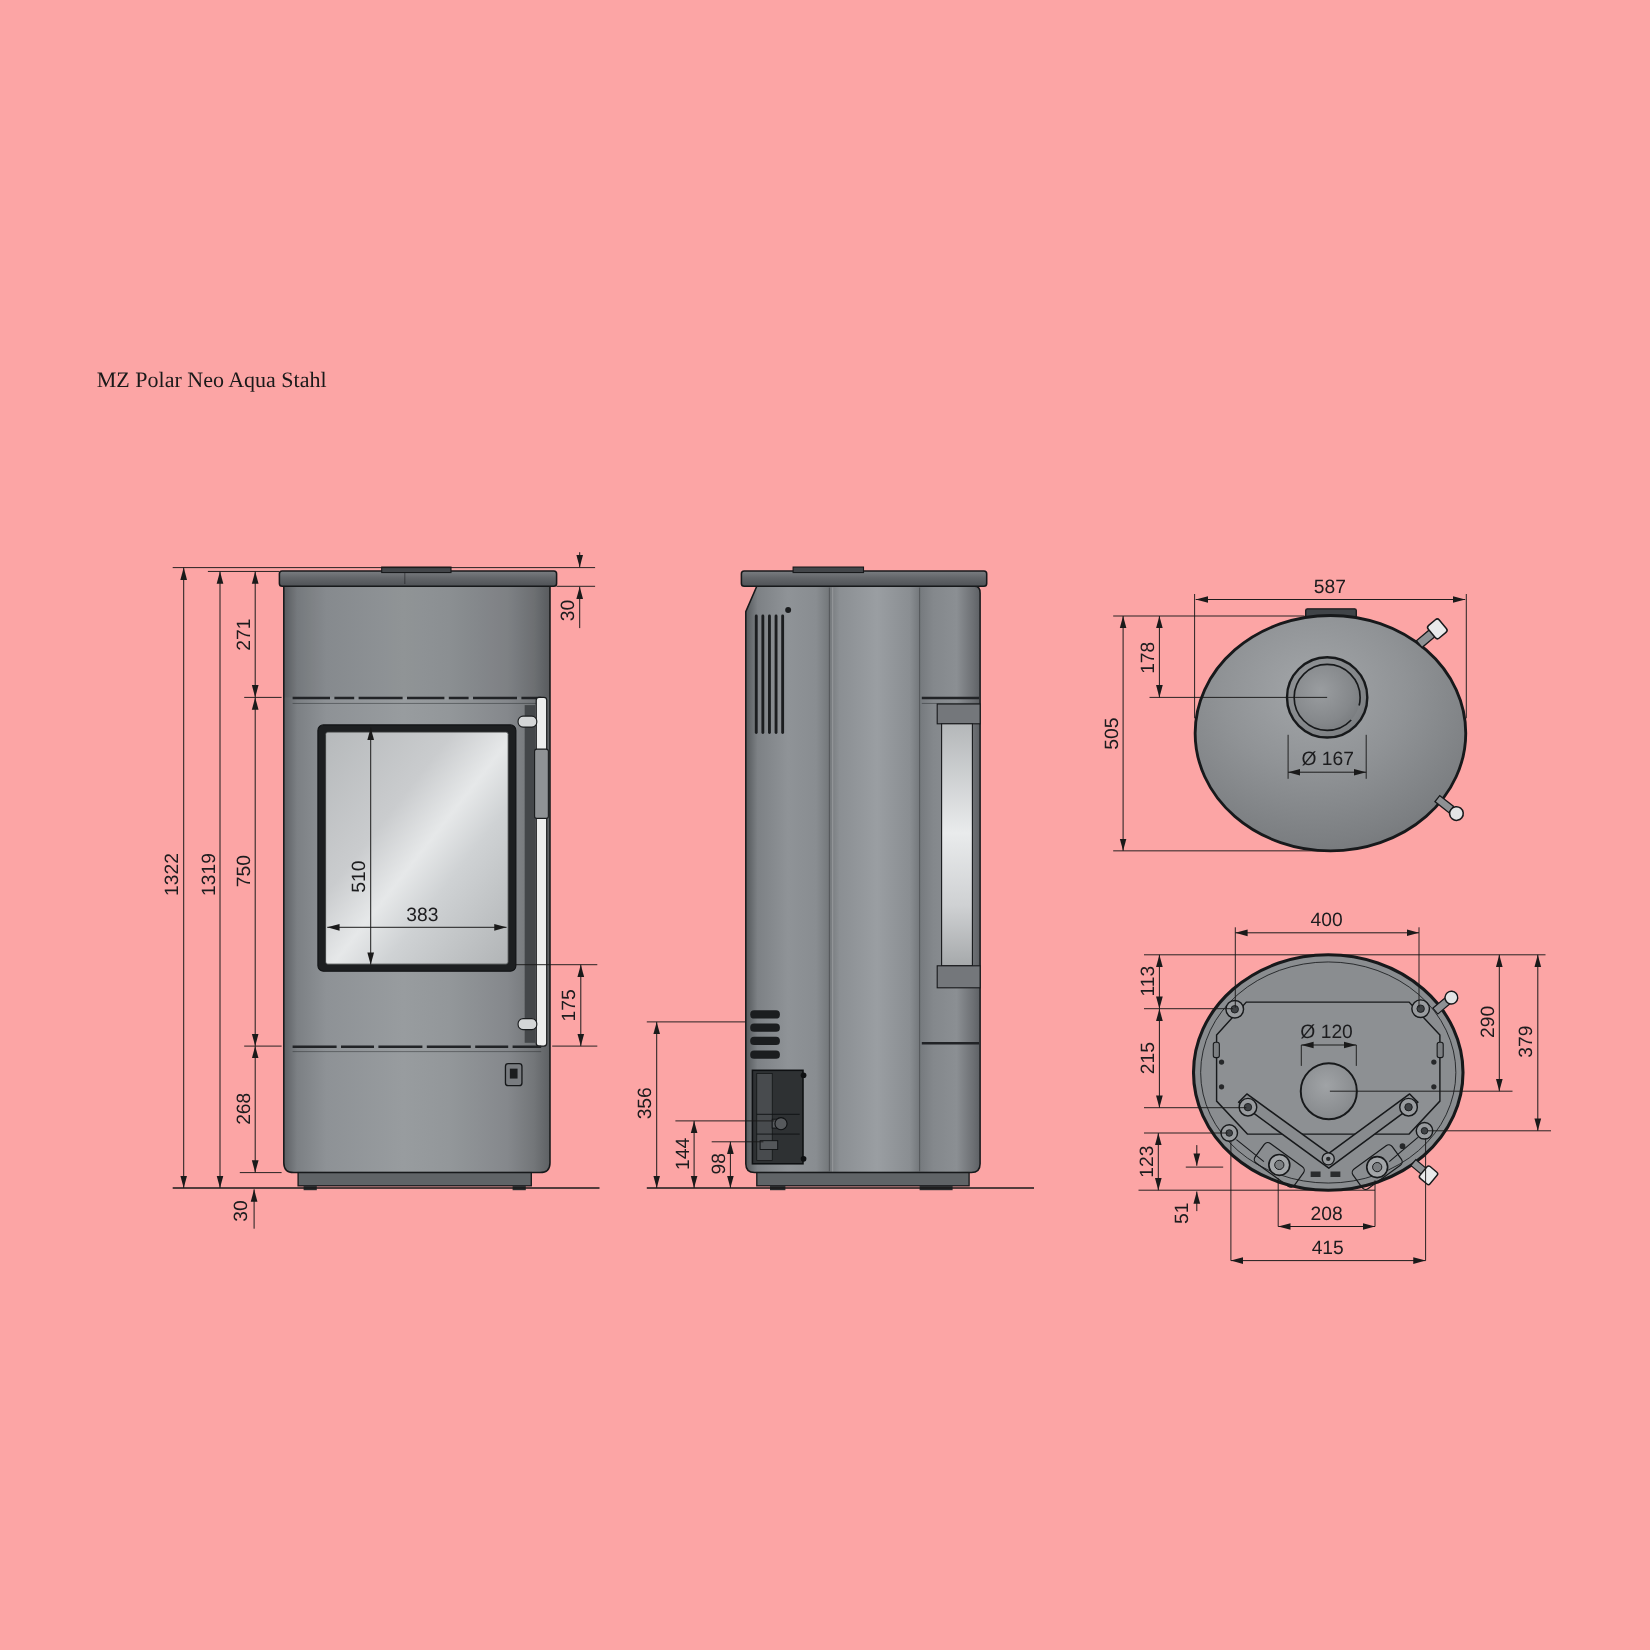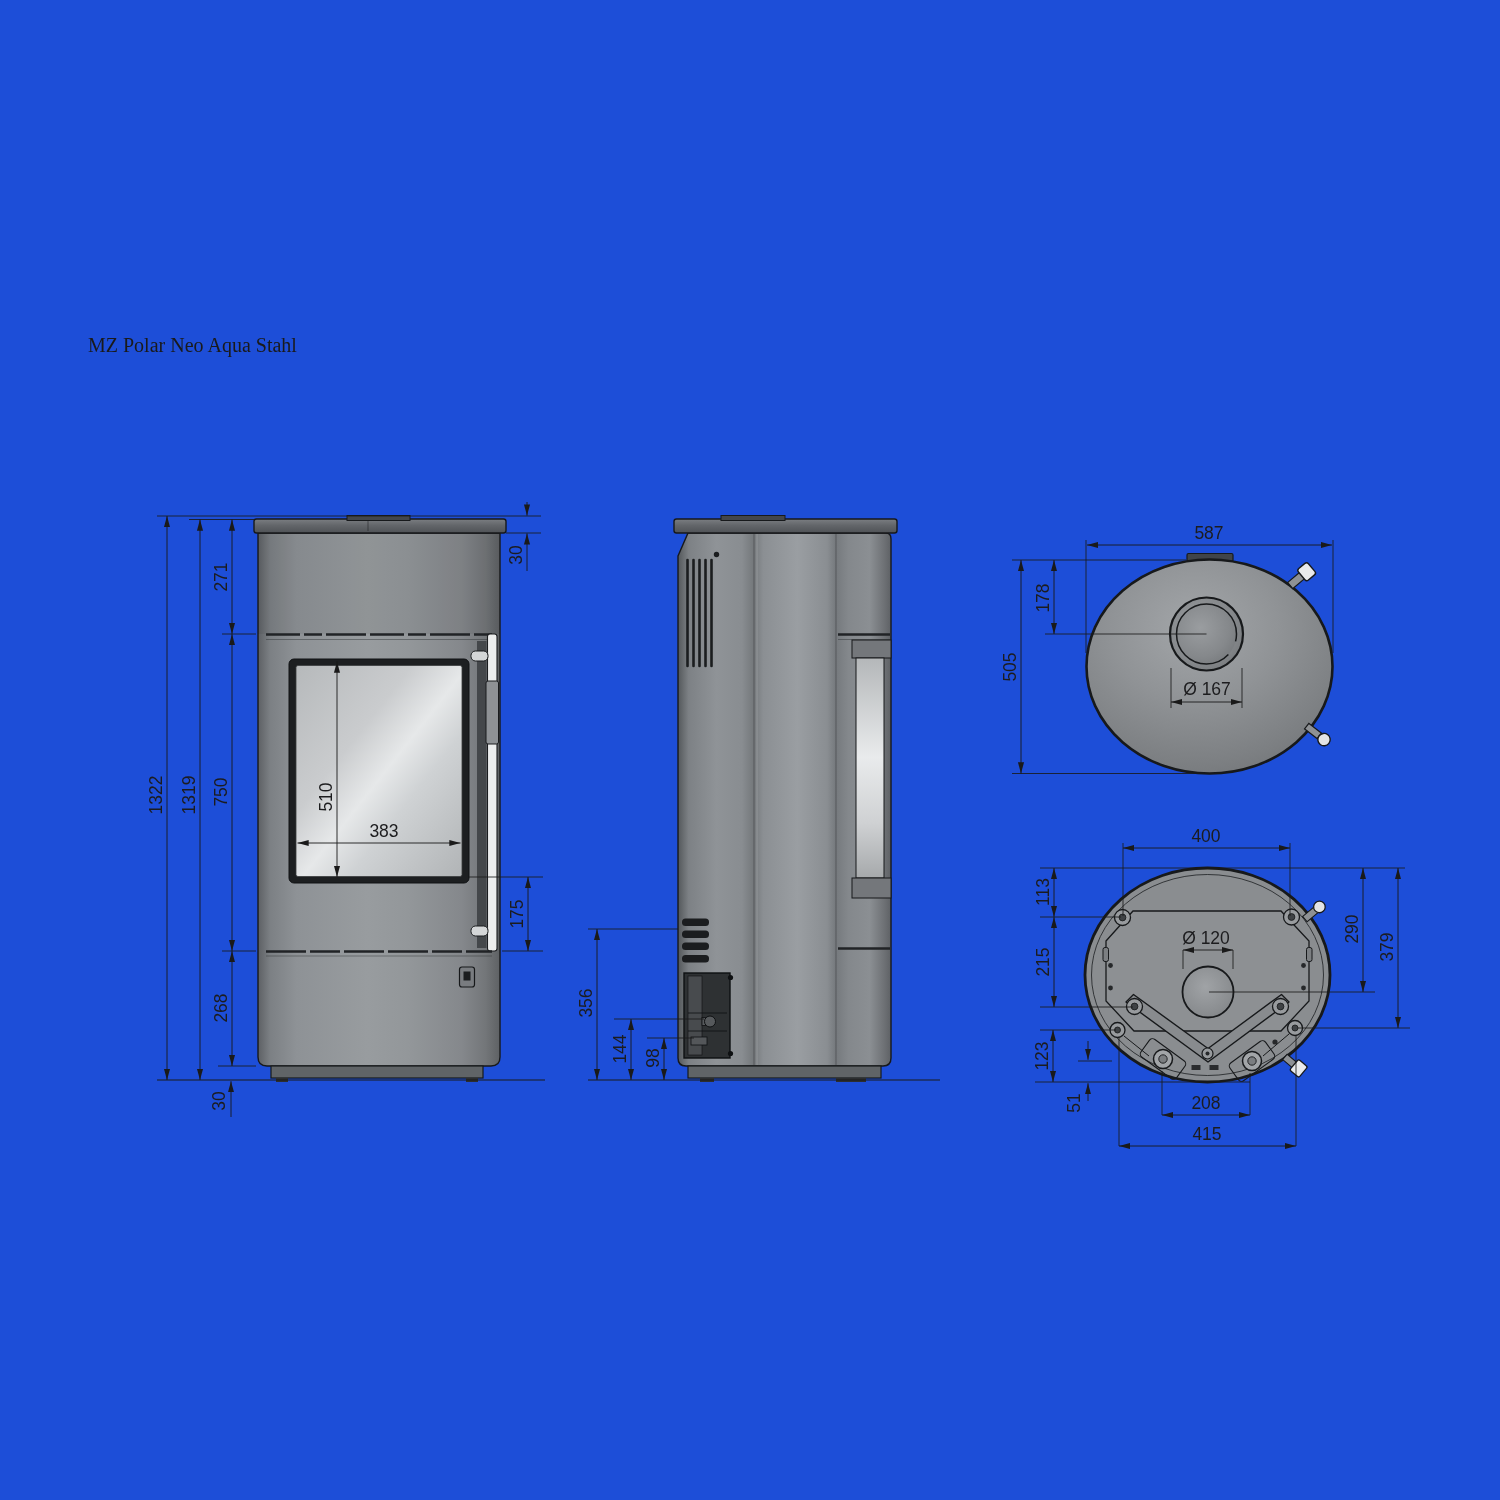--- a/index.html
+++ b/index.html
@@ -1,16 +1,16 @@
 <!DOCTYPE html>
 <html><head>
 <meta charset="utf-8">
 <style>
   html,body{margin:0;padding:0;background:#ffffff;}
-  .page{width:1500px;height:1500px;position:relative;background:#1d4ed8;overflow:hidden;}
+  .page{width:1500px;height:1500px;position:relative;background:#fca5a5;overflow:hidden;}
   svg{display:block;}
   text.dim{font-family:"Liberation Sans",sans-serif;font-size:17.5px;fill:#1c1c1e;text-anchor:middle;}
   text.title{font-family:"Liberation Serif",serif;font-size:20px;fill:#1a1a1a;text-anchor:start;}
   .ln{stroke:#1a1a1a;stroke-width:0.9;fill:none;}
   .ext{stroke:#1a1a1a;stroke-width:0.85;fill:none;}
   .floor{stroke:#1a1a1a;stroke-width:1.15;fill:none;}
   .groove{stroke:#212326;stroke-width:2.3;fill:none;}
   .groove2{stroke:#2a2d30;stroke-width:0.8;fill:none;opacity:.55;}
 </style>
 </head>

